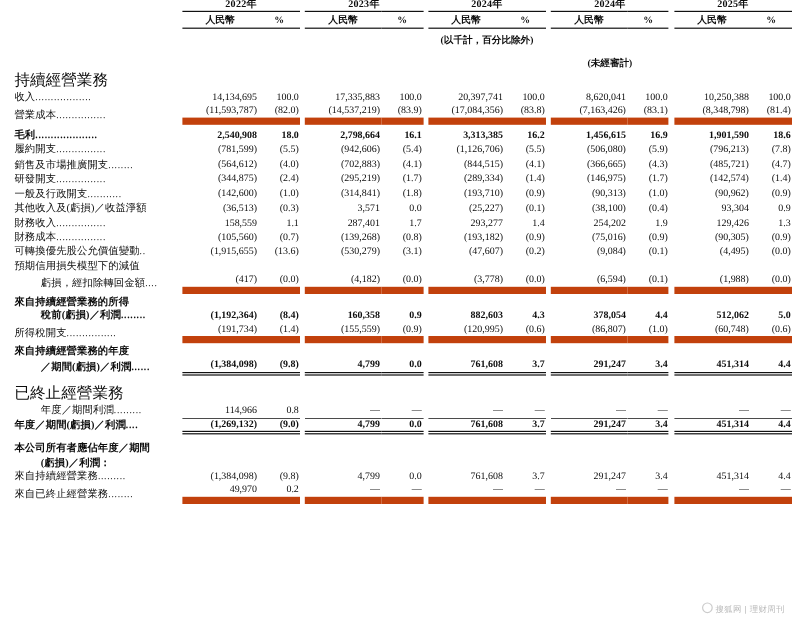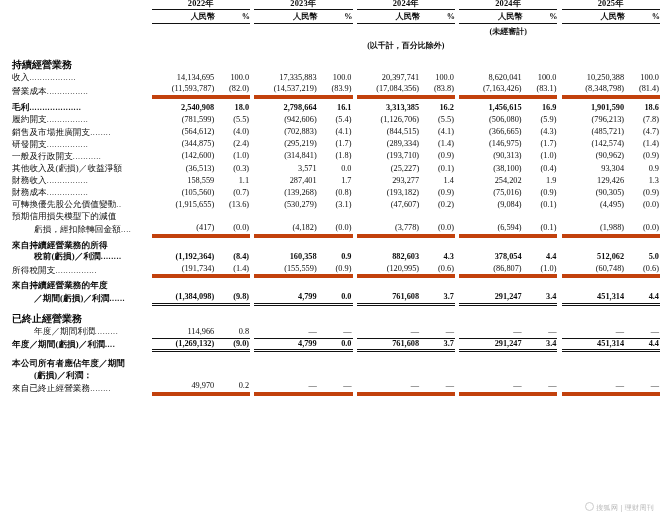--- a/index.html
+++ b/index.html
@@ -42,21 +42,21 @@
     letter-spacing: .2px;
   }
   .rule-yr { border-bottom: 1px solid #111; }
   .sub-head {
     text-align: center;
     font-size: 8.2px;
     font-weight: bold;
     padding-top: 3px;
     padding-bottom: 1px;
   }
-  .rule-sub { border-bottom: 1px solid #111; text-align: right; }
+  .rule-sub { border-bottom: 1px solid #111; }
   .unaudited {
     text-align: center;
     font-size: 8px;
     font-weight: bold;
     padding-top: 4px;
   }
   .units {
     text-align: center;
     font-size: 8px;
     font-weight: bold;
@@ -82,26 +82,26 @@
     padding: 1.55px 1px 1.55px 0;
     font-variant-numeric: tabular-nums;
   }
   .num.b, .pct.b { font-weight: bold; }
 
   tr.tall td { padding-top: 5px; padding-bottom: 1.55px; margin-top: 16px; }
   tr.spacer td { height: 5px; font-size: 0; line-height: 0; padding: 0; }
 
   
   .ul-top   { box-shadow: inset 0 1px 0 0 #111; }
-  .rule-b   { border-bottom: 4px solid #c2410c; }
+  .rule-b   { border-bottom: 6px solid #c2410c; }
   .rule-dbl { border-bottom: 3px double #111; }
 
   .sec-title {
-    font-weight: bold;
-    font-size: 10px;
+    font-weight: normal;
+    font-size: 13px;
     padding: 3px 0 2px 12px;
     white-space: nowrap;
   }
 
   
   .watermark {
     position: absolute;
     right: 6px;
     bottom: 3px;
     font-family: "Liberation Sans", sans-serif;
@@ -167,28 +167,28 @@
     <td class="sub-head rule-sub">%</td>
     <td></td>
     <td class="sub-head rule-sub">人民幣</td>
     <td class="sub-head rule-sub">%</td>
     <td></td>
     <td class="sub-head rule-sub">人民幣</td>
     <td class="sub-head rule-sub">%</td>
   </tr>
 
   <tr>
+    <td></td>
+    <td class="units" colspan="14">(以千計，百分比除外)</td>
+  </tr>
+
+  <tr>
     <td colspan="10"></td>
     <td class="unaudited" colspan="2">(未經審計)</td>
     <td colspan="3"></td>
-  </tr>
-
-  <tr>
-    <td></td>
-    <td class="units" colspan="14">(以千計，百分比除外)</td>
   </tr>
 
   <tr>
     <td class="sec-title" colspan="15">持續經營業務</td>
   </tr>
 
   <tr>
     <td class="lbl"><span>收入</span><span class="dots">..................</span></td>
     <td class="num">14,134,695</td>
     <td class="pct">100.0</td>
@@ -521,20 +521,37 @@
 
   <tr>
     <td class="lbl bold">本公司所有者應佔年度／期間</td>
     <td colspan="14"></td>
   </tr>
   <tr>
     <td class="lbl bold indent">(虧損)／利潤：</td>
     <td colspan="14"></td>
   </tr>
 
+  <tr>
+    <td class="lbl"><span>來自持續經營業務</span><span class="dots">.........</span></td>
+    <td class="num">(1,384,098)</td>
+    <td class="pct">(9.8)</td>
+    <td></td>
+    <td class="num">4,799</td>
+    <td class="pct">0.0</td>
+    <td></td>
+    <td class="num">761,608</td>
+    <td class="pct">3.7</td>
+    <td></td>
+    <td class="num">291,247</td>
+    <td class="pct">3.4</td>
+    <td></td>
+    <td class="num">451,314</td>
+    <td class="pct">4.4</td>
+  </tr>
 
   <tr>
     <td class="lbl"><span>來自已終止經營業務</span><span class="dots">........</span></td>
     <td class="num rule-b">49,970</td>
     <td class="pct rule-b">0.2</td>
     <td></td>
     <td class="num rule-b">—</td>
     <td class="pct rule-b">—</td>
     <td></td>
     <td class="num rule-b">—</td>

